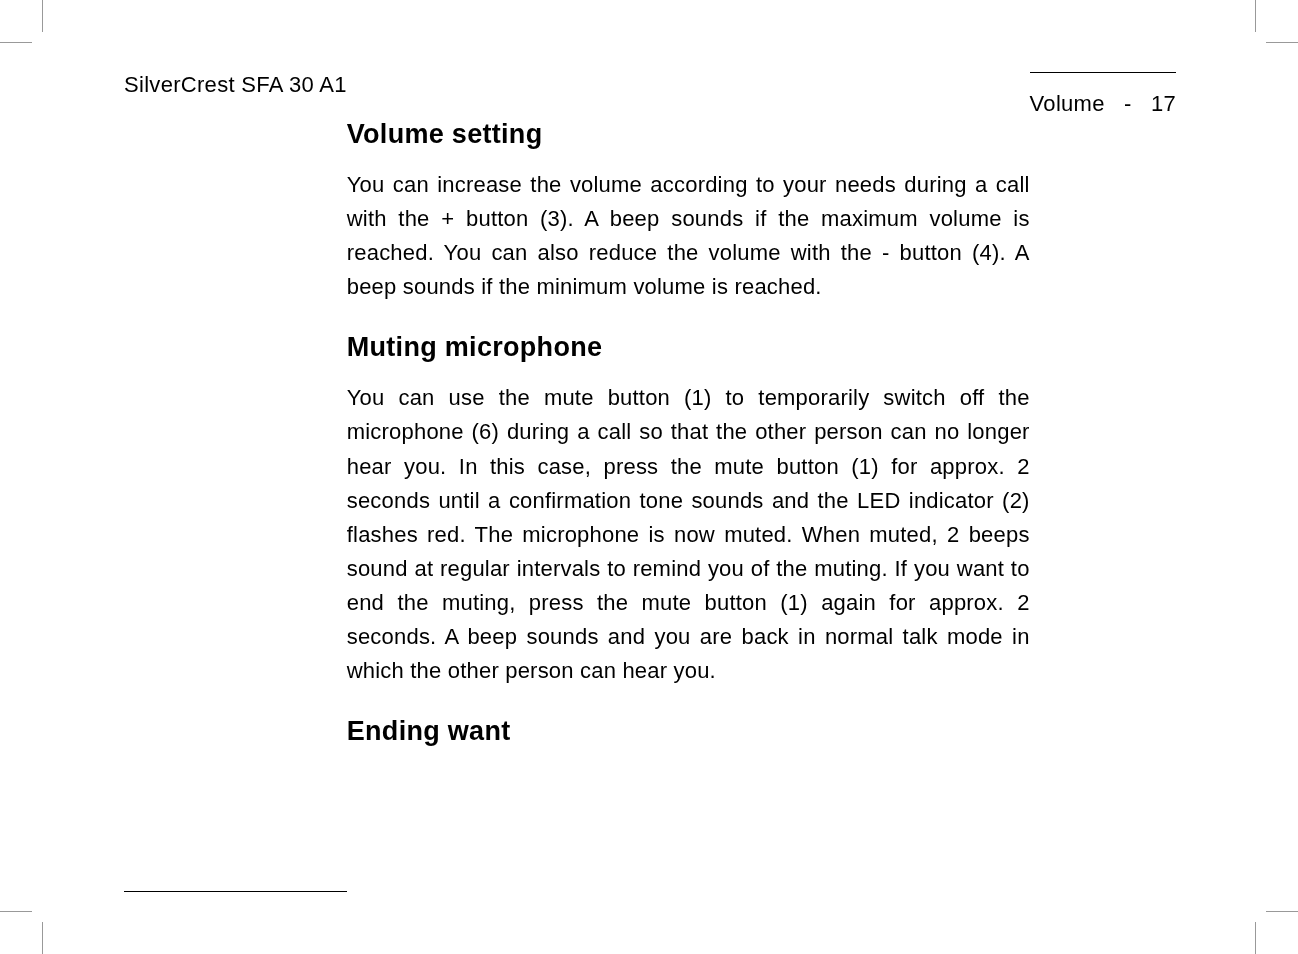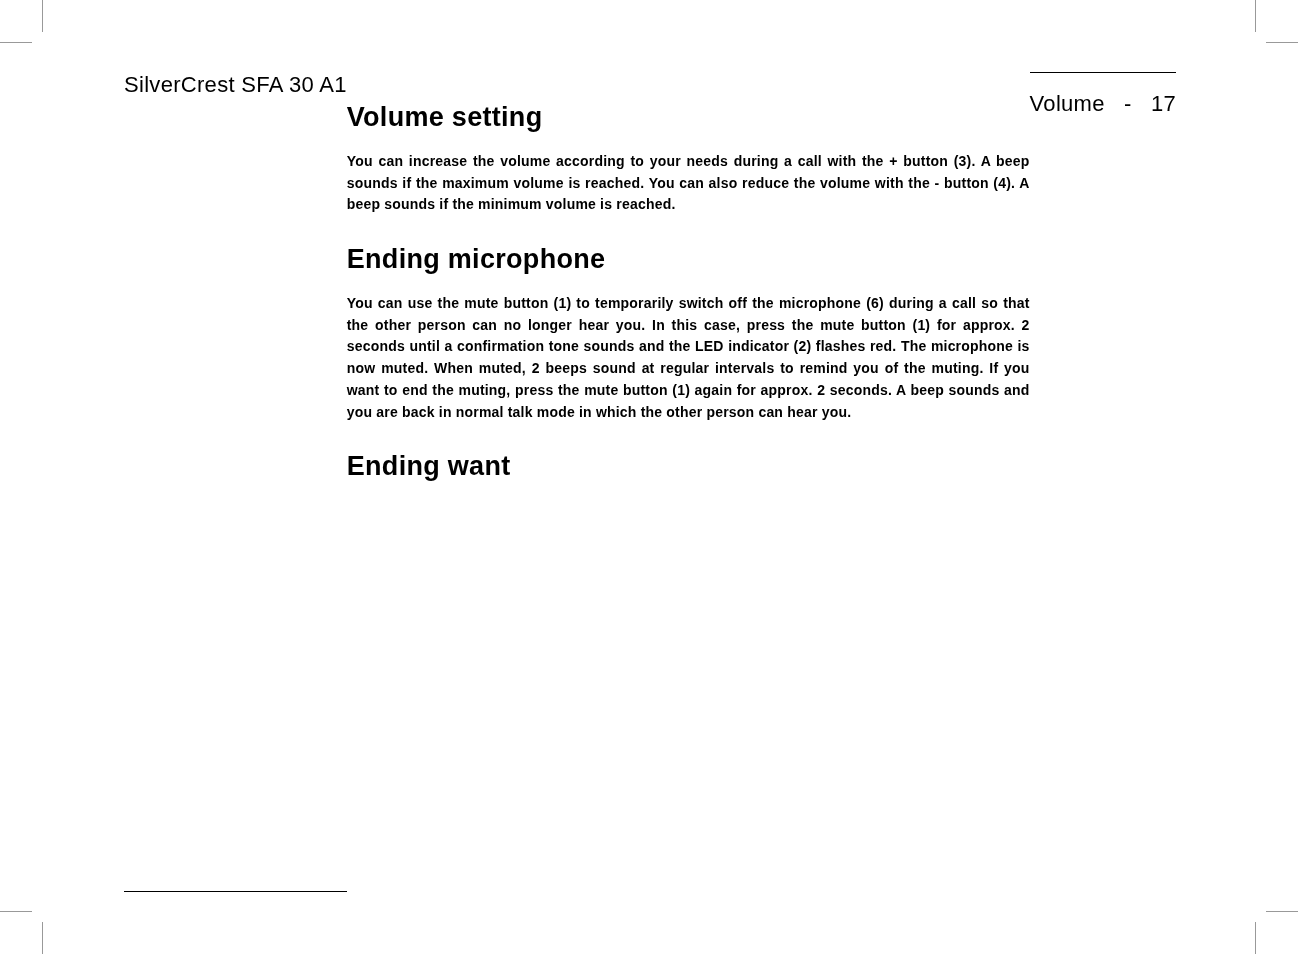--- a/index.html
+++ b/index.html
@@ -45,28 +45,28 @@
     }
     .content {
       flex: 1;
       padding-top: 30px;
     }
     h2 {
       font-size: 27px;
       font-weight: bold;
       margin-bottom: 18px;
       letter-spacing: 0.3px;
+      margin-top: 17px;
     }
     .body-text {
-      font-size: 14px;
+      font-size: 22px;
       line-height: 1.55;
       text-align: justify;
       margin-bottom: 28px;
       letter-spacing: 0.2px;
-      font-weight: bold;
     }
     .footer-area {
       border-top: 1.5px solid #000;
       padding-top: 18px;
       text-align: right;
       font-size: 22px;
       letter-spacing: 0.3px;
     }
   </style>
 </head>
@@ -83,21 +83,21 @@
 
 <div class="page">
   <div class="header">
     <span>SilverCrest SFA 30 A1</span>
   </div>
 
   <div class="content">
     <h2>Volume setting</h2>
     <p class="body-text">You can increase the volume according to your needs during a call with the + button (3). A beep sounds if the maximum volume is reached. You can also reduce the volume with the - button (4). A beep sounds if the minimum volume is reached.</p>
 
-    <h2>Ending microphone</h2>
+    <h2>Muting microphone</h2>
     <p class="body-text">You can use the mute button (1) to temporarily switch off the microphone (6) during a call so that the other person can no longer hear you. In this case, press the mute button (1) for approx. 2 seconds until a confirmation tone sounds and the LED indicator (2) flashes red. The microphone is now muted. When muted, 2 beeps sound at regular intervals to remind you of the muting. If you want to end the muting, press the mute button (1) again for approx. 2 seconds. A beep sounds and you are back in normal talk mode in which the other person can hear you.</p>
 
     <h2>Ending want</h2>
   </div>
 
   <div class="footer-area">
     <span>Volume</span>
     &nbsp;&nbsp;<span>-</span>&nbsp;&nbsp;
     <span>17</span>
   </div>

